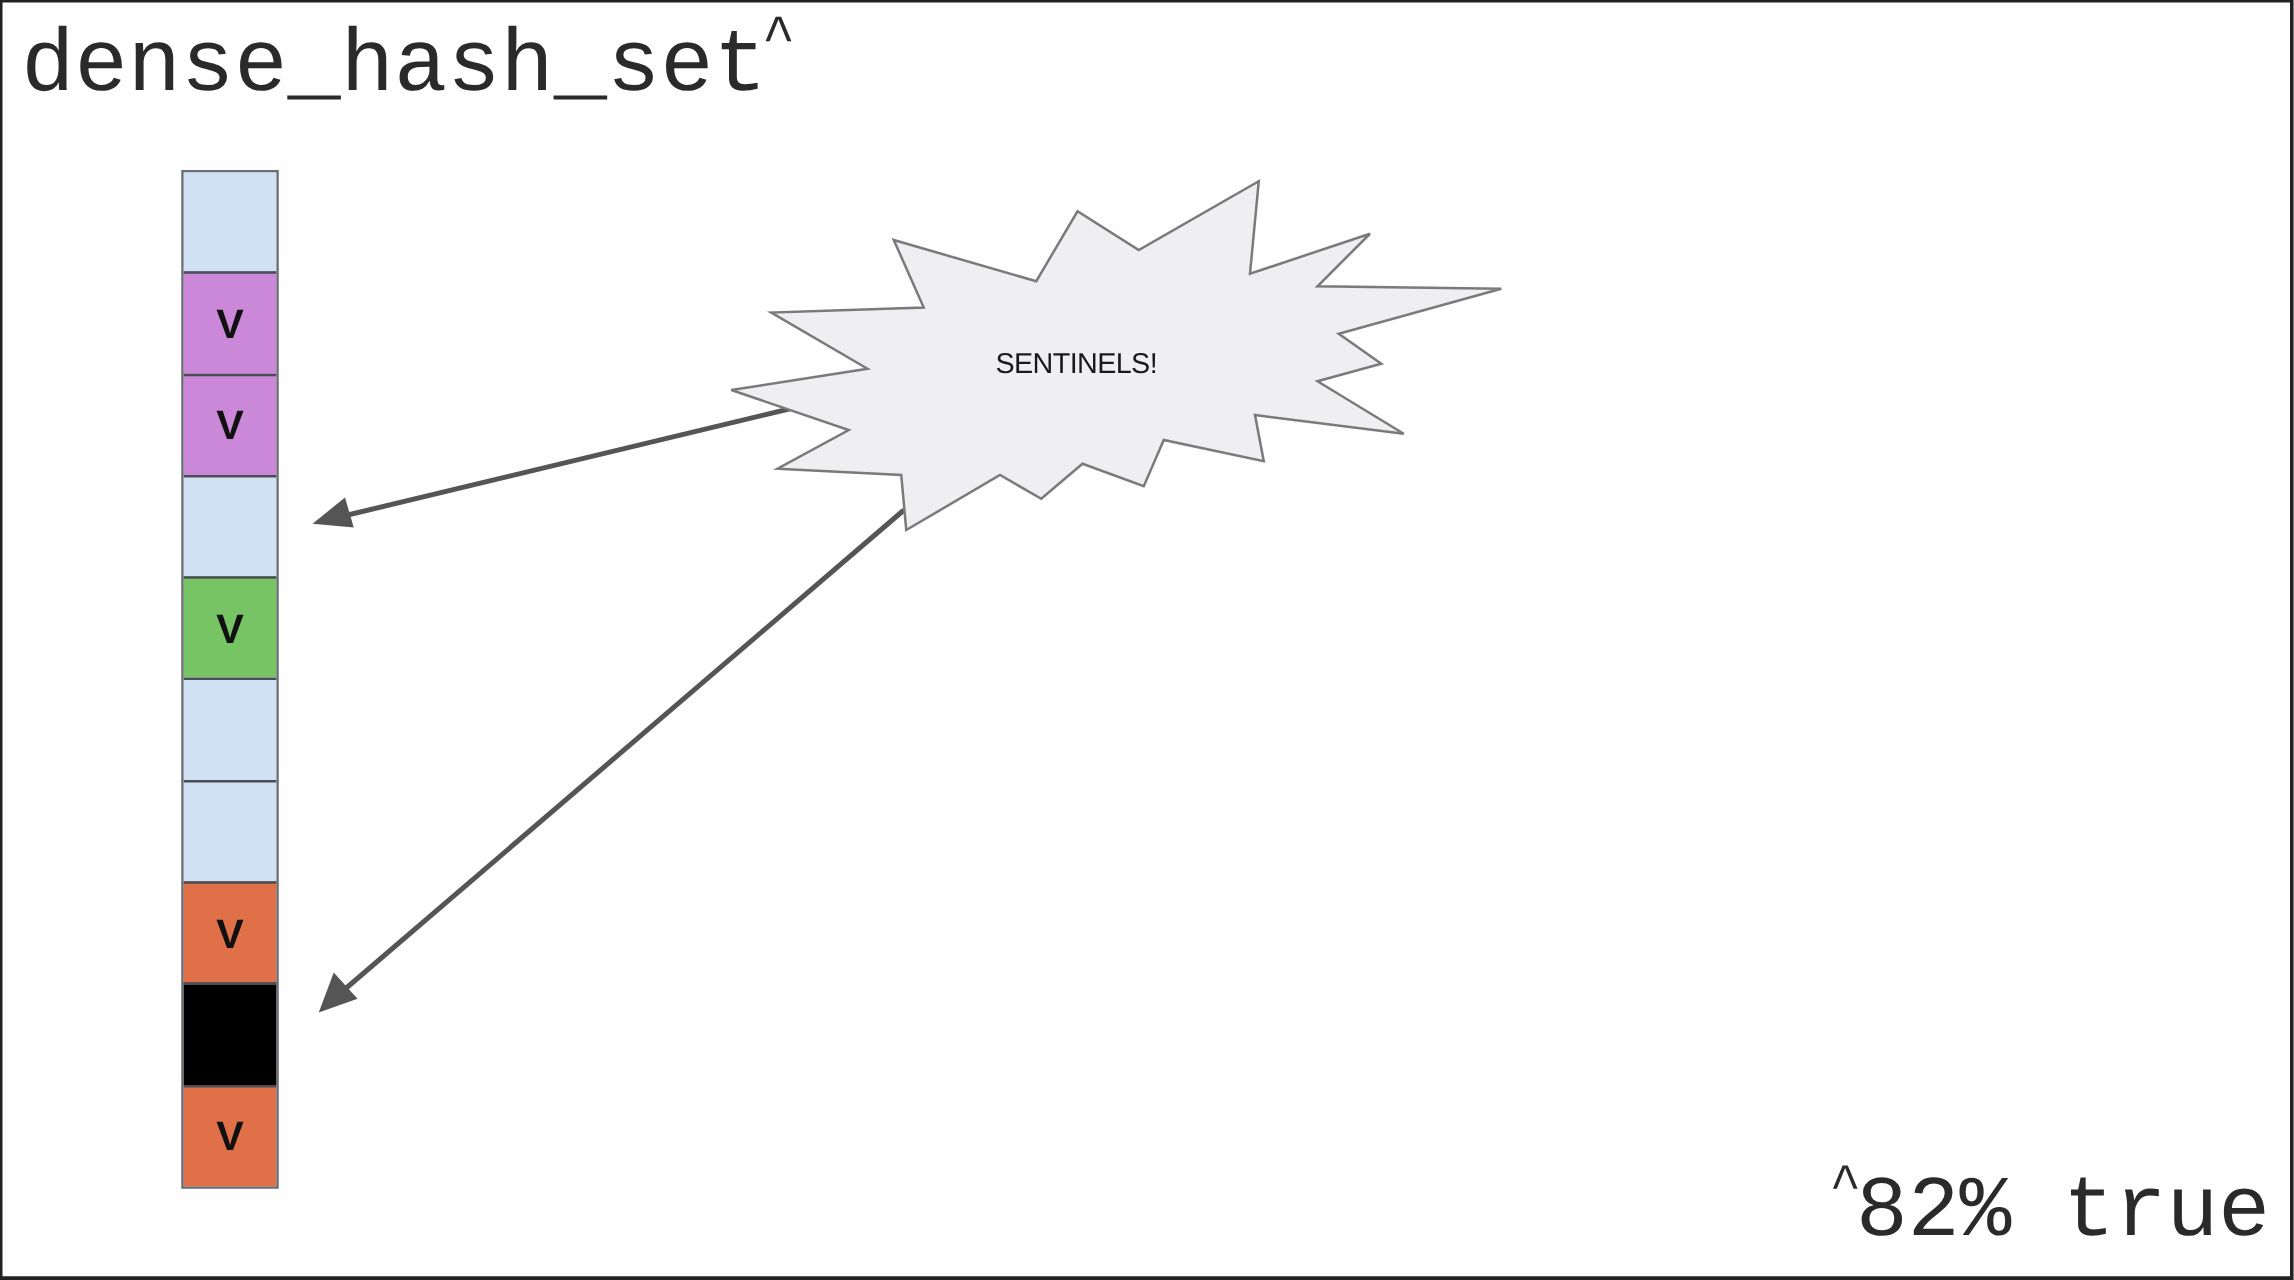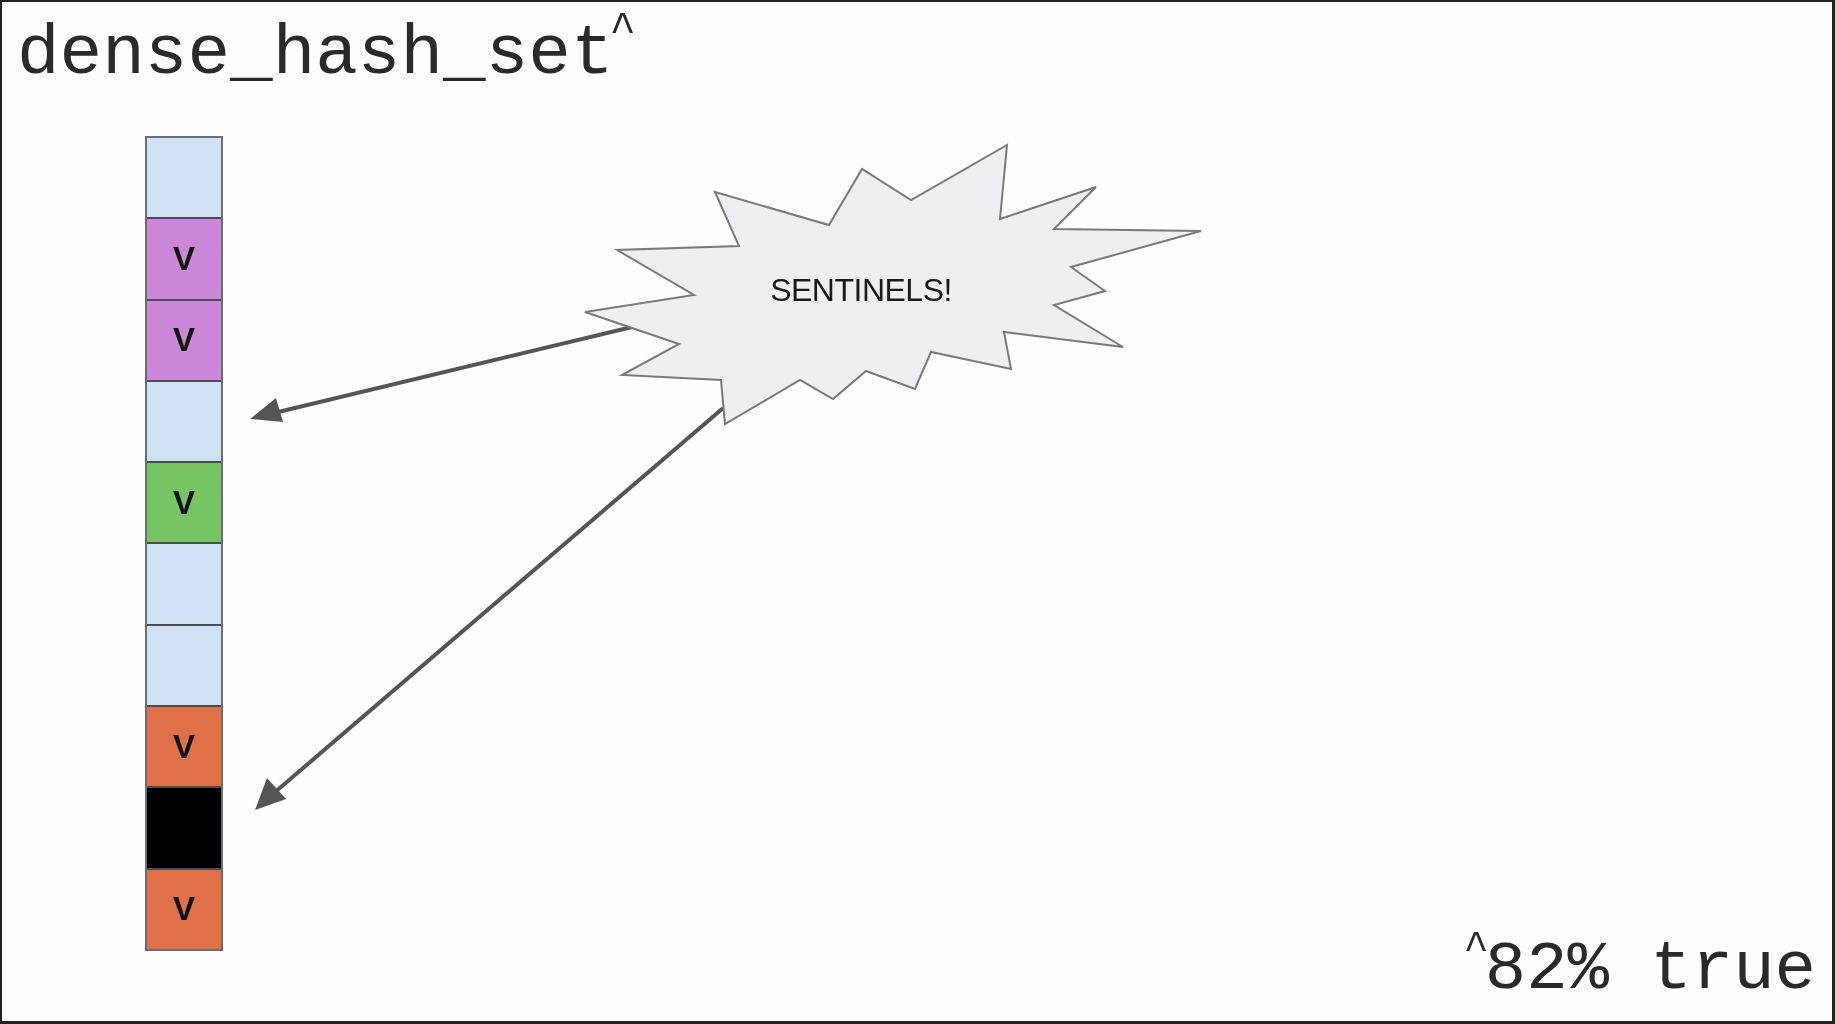--- a/index.html
+++ b/index.html
@@ -89,21 +89,21 @@
       height: 1024px;
       pointer-events: none;
     }
     .burst-label {
       position: absolute;
       left: 753px;
       top: 268px;
       width: 212px;
       text-align: center;
       font-family: "Liberation Sans", sans-serif;
-      font-size: 32px;
+      font-size: 23px;
       line-height: 40px;
       color: #1a1a1a;
       letter-spacing: -0.5px;
     }
   </style>
 </head>
 <body>
 
 <div class="frame">
 

